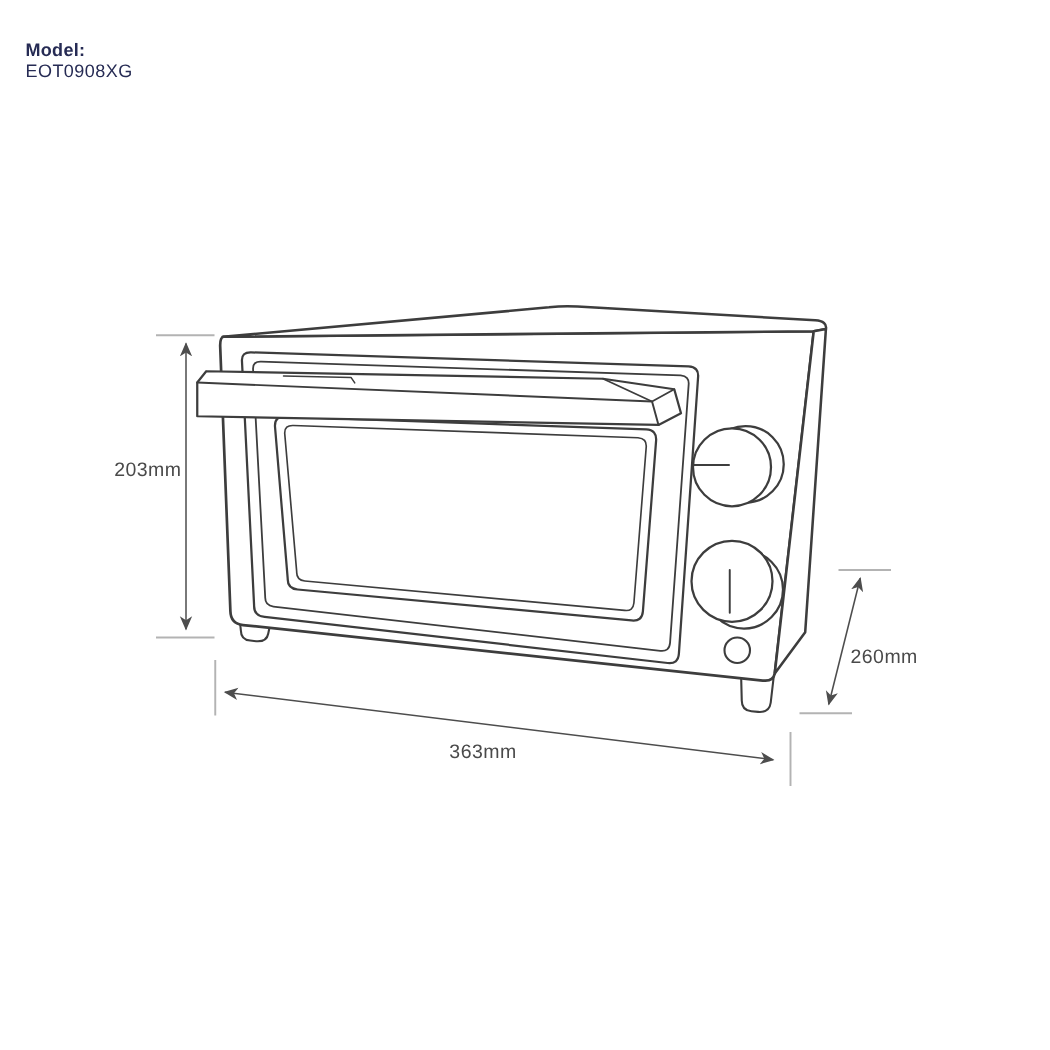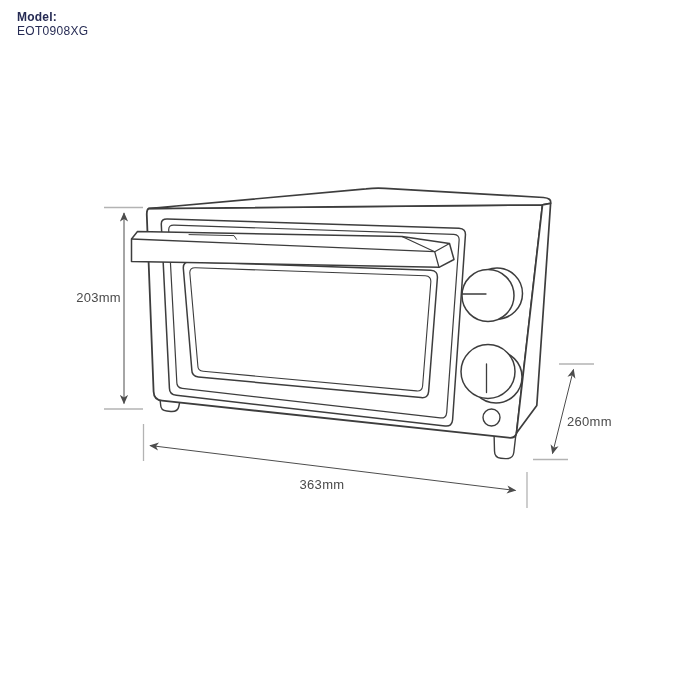--- a/index.html
+++ b/index.html
@@ -1,18 +1,19 @@
 <!DOCTYPE html>
 <html><head>
 <meta charset="utf-8">
 <style>
   html,body{margin:0;padding:0;background:#ffffff;}
   .page{
     position:relative;width:700px;height:607px;background:#ffffff;overflow:hidden;
     font-family:"Liberation Sans",sans-serif;
+    margin-top:16px;
   }
   .model-block{position:absolute;left:17px;top:10px;color:#262b54;}
   .model-label{font-size:12px;font-weight:bold;line-height:14px;letter-spacing:.2px;}
   .model-value{font-size:12px;line-height:14px;letter-spacing:.3px;}
   .footer{
     position:absolute;left:57px;top:629px;font-size:8px;color:#939393;letter-spacing:.25px;
     white-space:nowrap;
   }
   .footer .doc-ref{margin-left:7px;}
   svg text{

